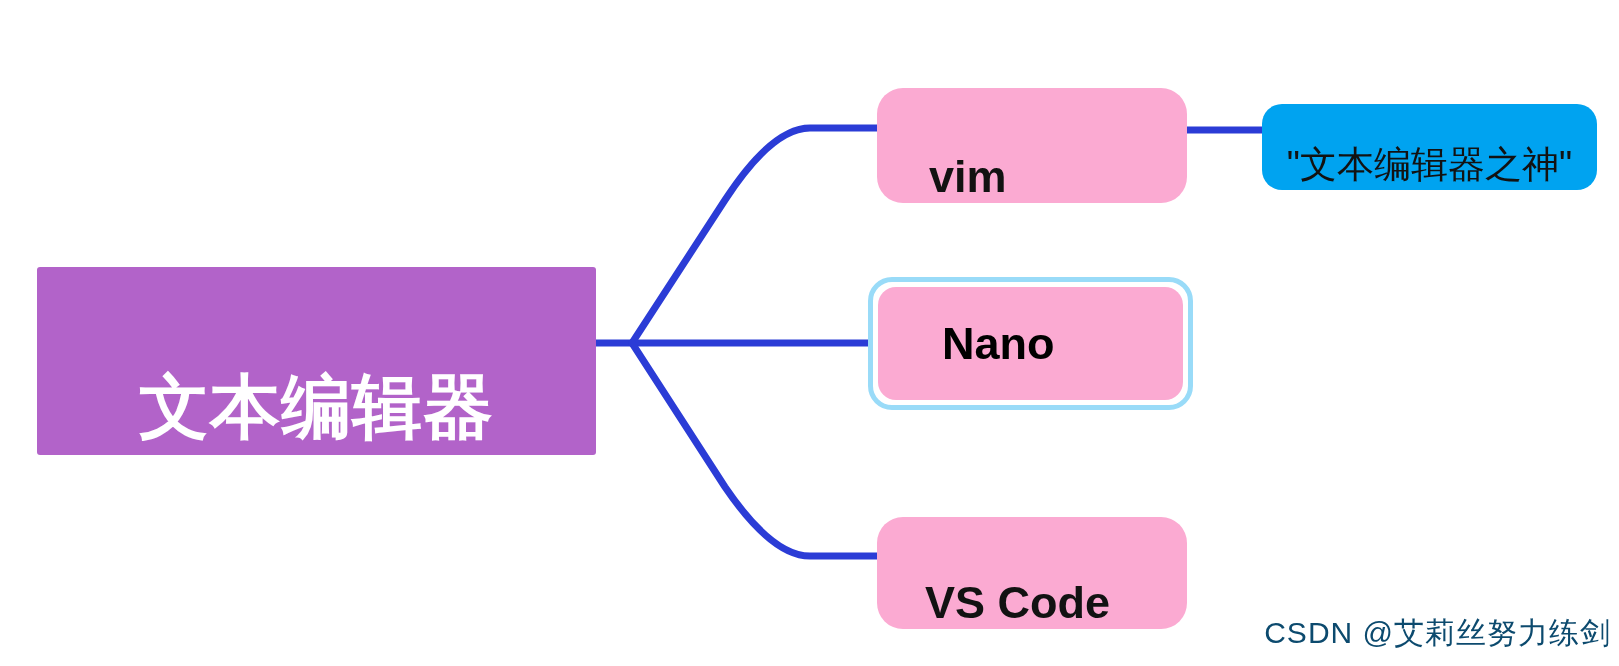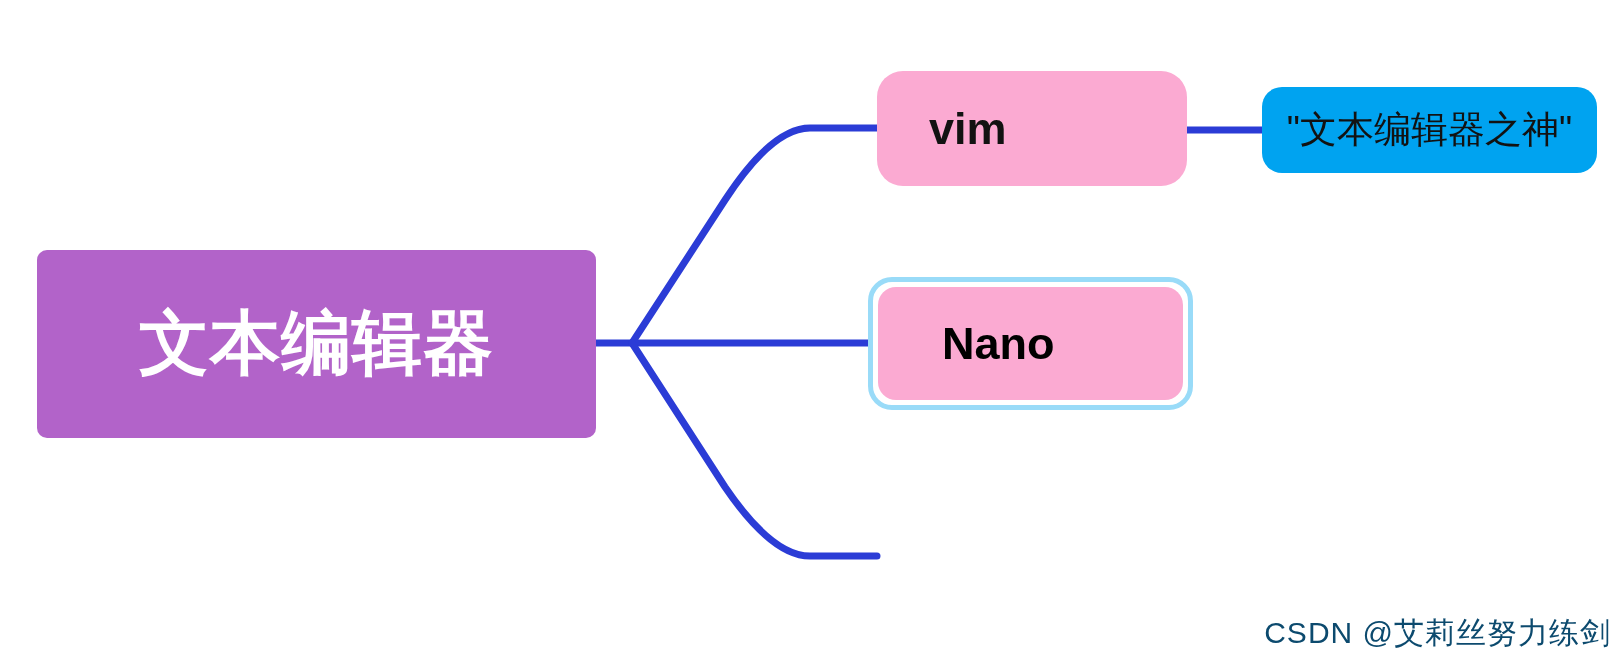--- a/index.html
+++ b/index.html
@@ -25,31 +25,32 @@
     fill: none;
     stroke: #2b3cd6;
     stroke-width: 7;
     stroke-linecap: round;
     stroke-linejoin: round;
   }
 
   .node {
     position: absolute;
     display: flex;
-    align-items: center;
+    align-items: flex-end;
     color: #121212;
+    margin-top: 17px;
   }
 
   .root-node {
     left: 37px;
     top: 250px;
     width: 559px;
     height: 188px;
     background: #b263c9;
-    border-radius: 10px;
+    border-radius: 3px;
     justify-content: center;
     color: #ffffff;
     font-size: 70px;
     font-weight: bold;
     letter-spacing: 1px;
   }
 
   .child-node {
     background: #fbaad2;
     border-radius: 26px;
@@ -140,20 +141,23 @@
   <div class="node child-node vim-node">
     <span>vim</span>
   </div>
 
   <div class="selection-ring">
     <div class="nano-node">
       <span>Nano</span>
     </div>
   </div>
 
+  <div class="node child-node vscode-node">
+    <span>VS Code</span>
+  </div>
 
   <div class="node callout-node">
     <span>"文本编辑器之神"</span>
   </div>
 
   <div class="watermark">
     <span>CSDN @艾莉丝努力练剑</span>
   </div>
 
 </div>

